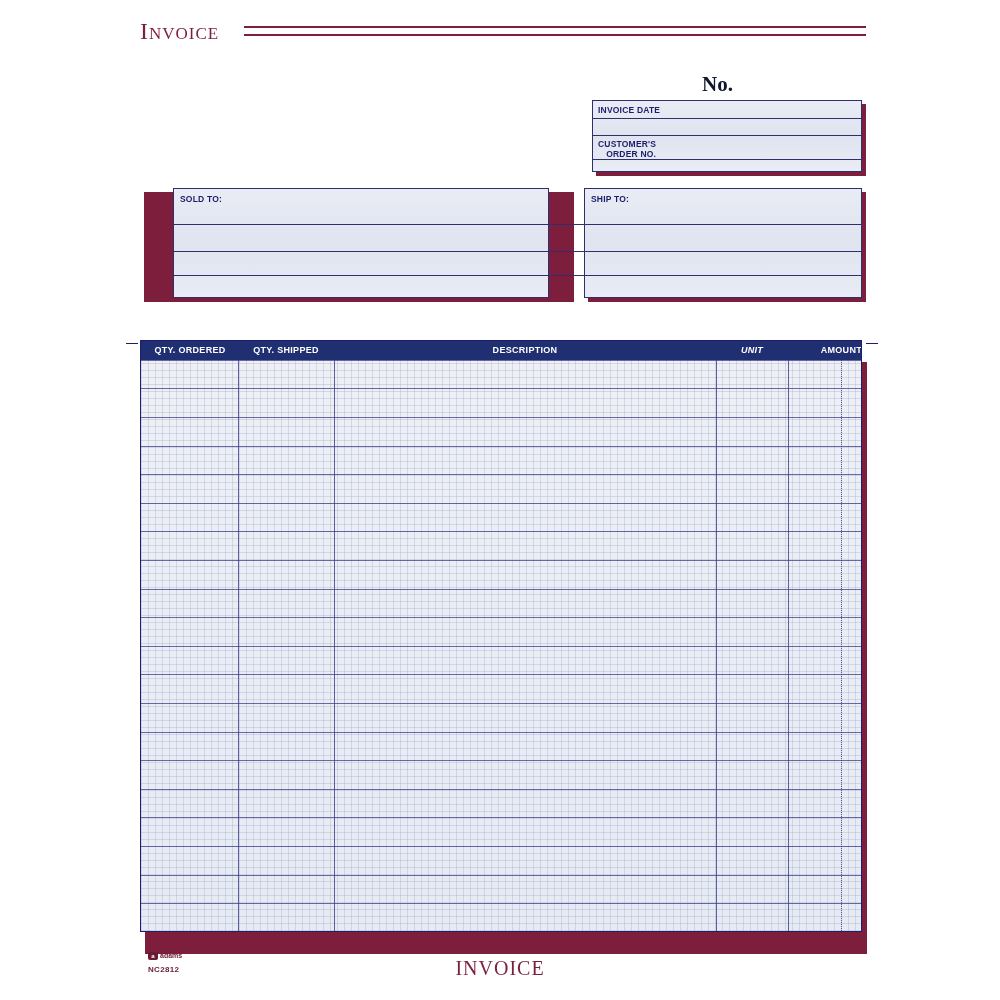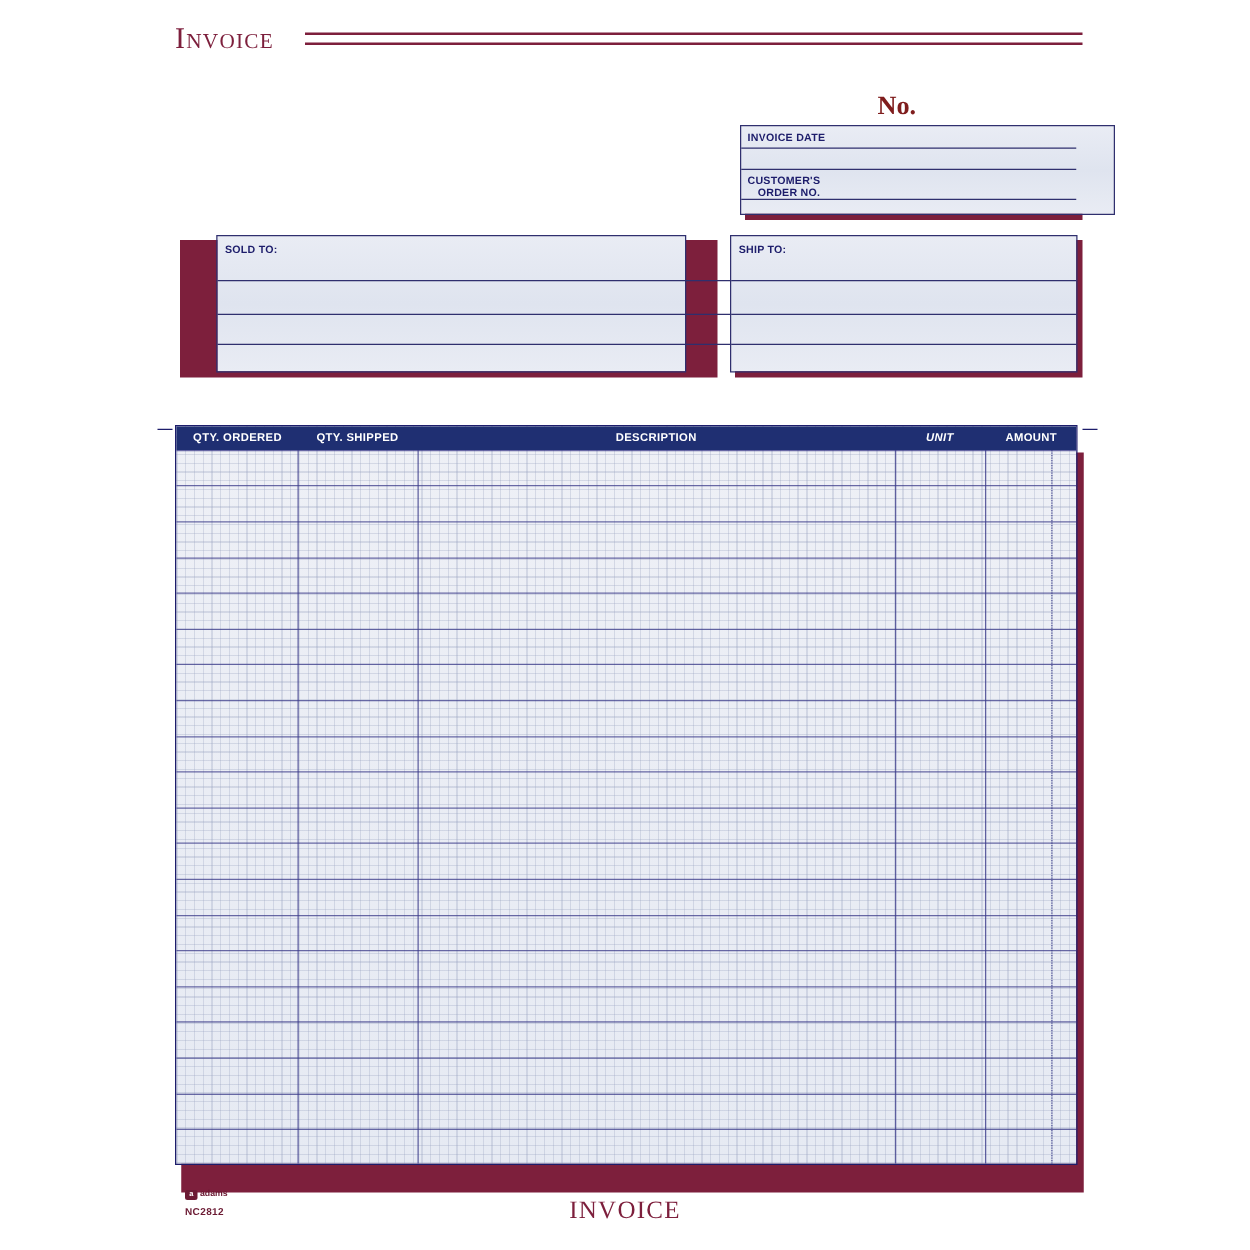--- a/index.html
+++ b/index.html
@@ -82,21 +82,21 @@
   }
 
   
   .no-label {
     position: absolute;
     left: 702px;
     top: 72px;
     font-family: "Liberation Serif", serif;
     font-weight: bold;
     font-size: 21px;
-    color: #7f1d1d;
+    color: #0f172a;
   }
 
   
   #table-wrap {
     position: absolute;
     left: 140px;
     top: 340px;
     width: 722px;
     height: 744px;
   }
@@ -218,21 +218,21 @@
 <div id="page">
 
   <div class="hdr-title">Invoice</div>
   <div class="hdr-rule-top"></div>
   <div class="hdr-rule-bot"></div>
 
   <div class="no-label">No.</div>
 
   <div class="shadowwrap" style="left:592px; top:100px; width:270px; height:72px; z-index:1;">
     <div style="position:absolute; left:4px; top:4px; width:270px; height:72px; background:#7d1f3c;"></div>
-    <div class="box" style="left:0; top:0; width:300px; height:72px;">
+    <div class="box" style="left:0; top:0; width:270px; height:72px;">
       <div class="blabel" style="left:5px; top:4px;">INVOICE DATE</div>
       <div class="hline" style="left:0; top:17px; width:268px;"></div>
       <div class="hline" style="left:0; top:34px; width:268px;"></div>
       <div class="blabel" style="left:5px; top:38px;text-align:right;">CUSTOMER'S
 ORDER NO.</div>
       <div class="hline" style="left:0; top:58px; width:268px;"></div>
     </div>
   </div>
 
   <div class="shadowwrap" style="left:140px; top:188px; width:430px; height:110px; z-index:1;">
@@ -260,21 +260,21 @@
 
   <div id="table-shadow"></div>
   <div id="table-wrap">
     <div id="table">
       <div class="thead"></div>
 
       <div class="th" style="left:1px; width:96px;">QTY. ORDERED</div>
       <div class="th" style="left:97px; width:96px;">QTY. SHIPPED</div>
       <div class="th" style="left:193px; width:382px;">DESCRIPTION</div>
       <div class="th" style="left:575px; width:72px;font-style:italic;">UNIT</div>
-      <div class="th" style="left:647px; width:74px;">AMOUNT</div>
+      <div class="th" style="left:647px; width:74px;text-align:right;">AMOUNT</div>
 
       <div class="colline" style="left:97px;"></div>
       <div class="colline" style="left:193px;"></div>
       <div class="colline" style="left:575px;"></div>
       <div class="colline" style="left:647px;"></div>
       <div class="colline dotted" style="left:700px;"></div>
 
       <div class="rowline" style="top:19px;"></div>
       <div class="rowline" style="top:47px;"></div>
       <div class="rowline" style="top:76px;"></div>

